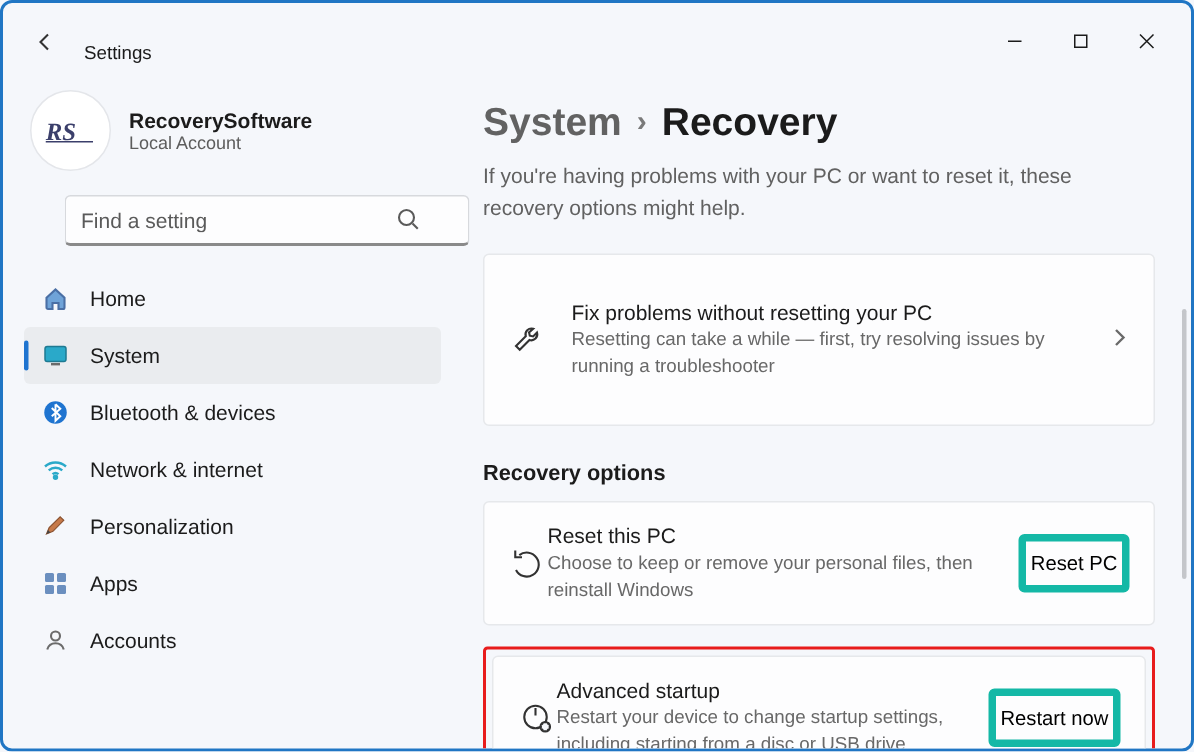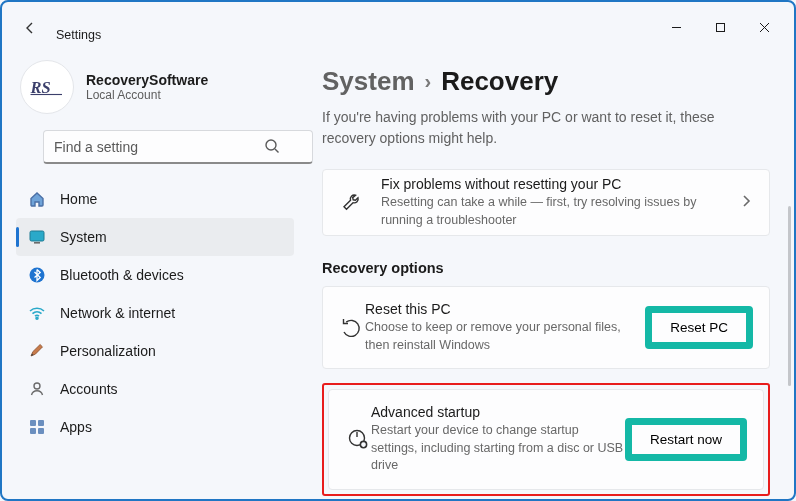--- a/index.html
+++ b/index.html
@@ -57,34 +57,34 @@
     }
     .nav-icon { width:18px; height:18px; display:flex; align-items:center; justify-content:center; }
     .main { flex:1; padding: 24px 24px 0 20px; overflow:hidden; position:relative; }
     .breadcrumb { display:flex; align-items:center; gap:10px; }
     .bc-parent { font-size:26px; color:#626262; font-weight:600; cursor:pointer; }
     .bc-sep { font-size:20px; color:#7a7a7a; font-weight:600; }
     .bc-current { font-size:26px; font-weight:600; color:#1b1b1b; }
     .subtext { margin-top:10px; font-size:14px; color:#616161; line-height:1.5; }
     .card {
       margin-top:20px; background:#fdfdfe; border:1px solid #e6e8eb; border-radius:4px;
-      padding:6px 16px; display:flex; align-items:center; gap:16px; cursor:pointer;
+      padding:30px 16px; display:flex; align-items:center; gap:16px; cursor:pointer;
     }
     .card-icon { width:26px; height:26px; display:flex; align-items:center; justify-content:center; color:#323232; flex-shrink:0; }
     .card-body { flex:1; }
     .card-title { font-size:14px; color:#1b1b1b; }
     .card-desc { font-size:12.5px; color:#686868; line-height:1.4; margin-top:2px; }
     .chev { color:#6a6a6a; }
     .section-h { margin-top:24px; font-size:14.5px; font-weight:600; }
     .option-card {
       margin-top:10px; background:#fdfdfe; border:1px solid #e6e8eb; border-radius:4px;
       padding:14px 16px; display:flex; align-items:center; gap:0;
     }
     .option-card .btn {
-      background:#fdfdfe; border:7px solid #14b8a6; border-radius:4px; padding:7px 18px;
+      background:#fdfdfe; border:5px solid #14b8a6; border-radius:4px; padding:7px 3px;
       font-size:13.5px; cursor:pointer; white-space:nowrap;
     }
     .highlight { border:2px solid #e81c1c; border-radius:3px; padding:4px; margin-top:14px; }
     .highlight .option-card { margin-top:0; }
     .scrollbar-hint {
       position:absolute; right:3px; top: 164px; width:3px; height:180px;
       background:#c4c6ca; border-radius:2px;
     }
   </style>
 </head>
@@ -187,37 +187,37 @@
           <span class="nav-icon">
               <svg width="18" height="18" viewBox="0 0 18 18" fill="none">
                 <path d="M3 14l1.8-4.3 7.3-7.2 2.4 2.4-7.2 7.3L3 14z" fill="#c77a4a" stroke="#8a5230" stroke-width="0.8"></path>
                 <path d="M3 14l1-2.6 1.6 1.6L3 14z" fill="#444"></path>
               </svg>
             </span>
           <span>Personalization</span>
         </div>
         <div class="nav-item">
           <span class="nav-icon">
-              <svg width="18" height="18" viewBox="0 0 18 18" fill="none" stroke="#6b6b6b" stroke-width="1.4">
-                <circle cx="9" cy="6" r="3"></circle>
-                <path d="M3.5 15c.8-3 3-4.2 5.5-4.2s4.7 1.2 5.5 4.2"></path>
-              </svg>
-            </span>
-          <span>Accounts</span>
-        </div>
-        <div class="nav-item">
-          <span class="nav-icon">
               <svg width="18" height="18" viewBox="0 0 18 18">
                 <rect x="2" y="2" width="6" height="6" rx="1" fill="#6b8fbf"></rect>
                 <rect x="10" y="2" width="6" height="6" rx="1" fill="#6b8fbf"></rect>
                 <rect x="2" y="10" width="6" height="6" rx="1" fill="#6b8fbf"></rect>
                 <rect x="10" y="10" width="6" height="6" rx="1" fill="#6b8fbf"></rect>
               </svg>
             </span>
           <span>Apps</span>
+        </div>
+        <div class="nav-item">
+          <span class="nav-icon">
+              <svg width="18" height="18" viewBox="0 0 18 18" fill="none" stroke="#6b6b6b" stroke-width="1.4">
+                <circle cx="9" cy="6" r="3"></circle>
+                <path d="M3.5 15c.8-3 3-4.2 5.5-4.2s4.7 1.2 5.5 4.2"></path>
+              </svg>
+            </span>
+          <span>Accounts</span>
         </div>
       </div>
     </div>
 
     <div class="main">
       <div class="breadcrumb">
         <span class="bc-parent">System</span>
         <span class="bc-sep">›</span>
         <span class="bc-current">Recovery</span>
       </div>

